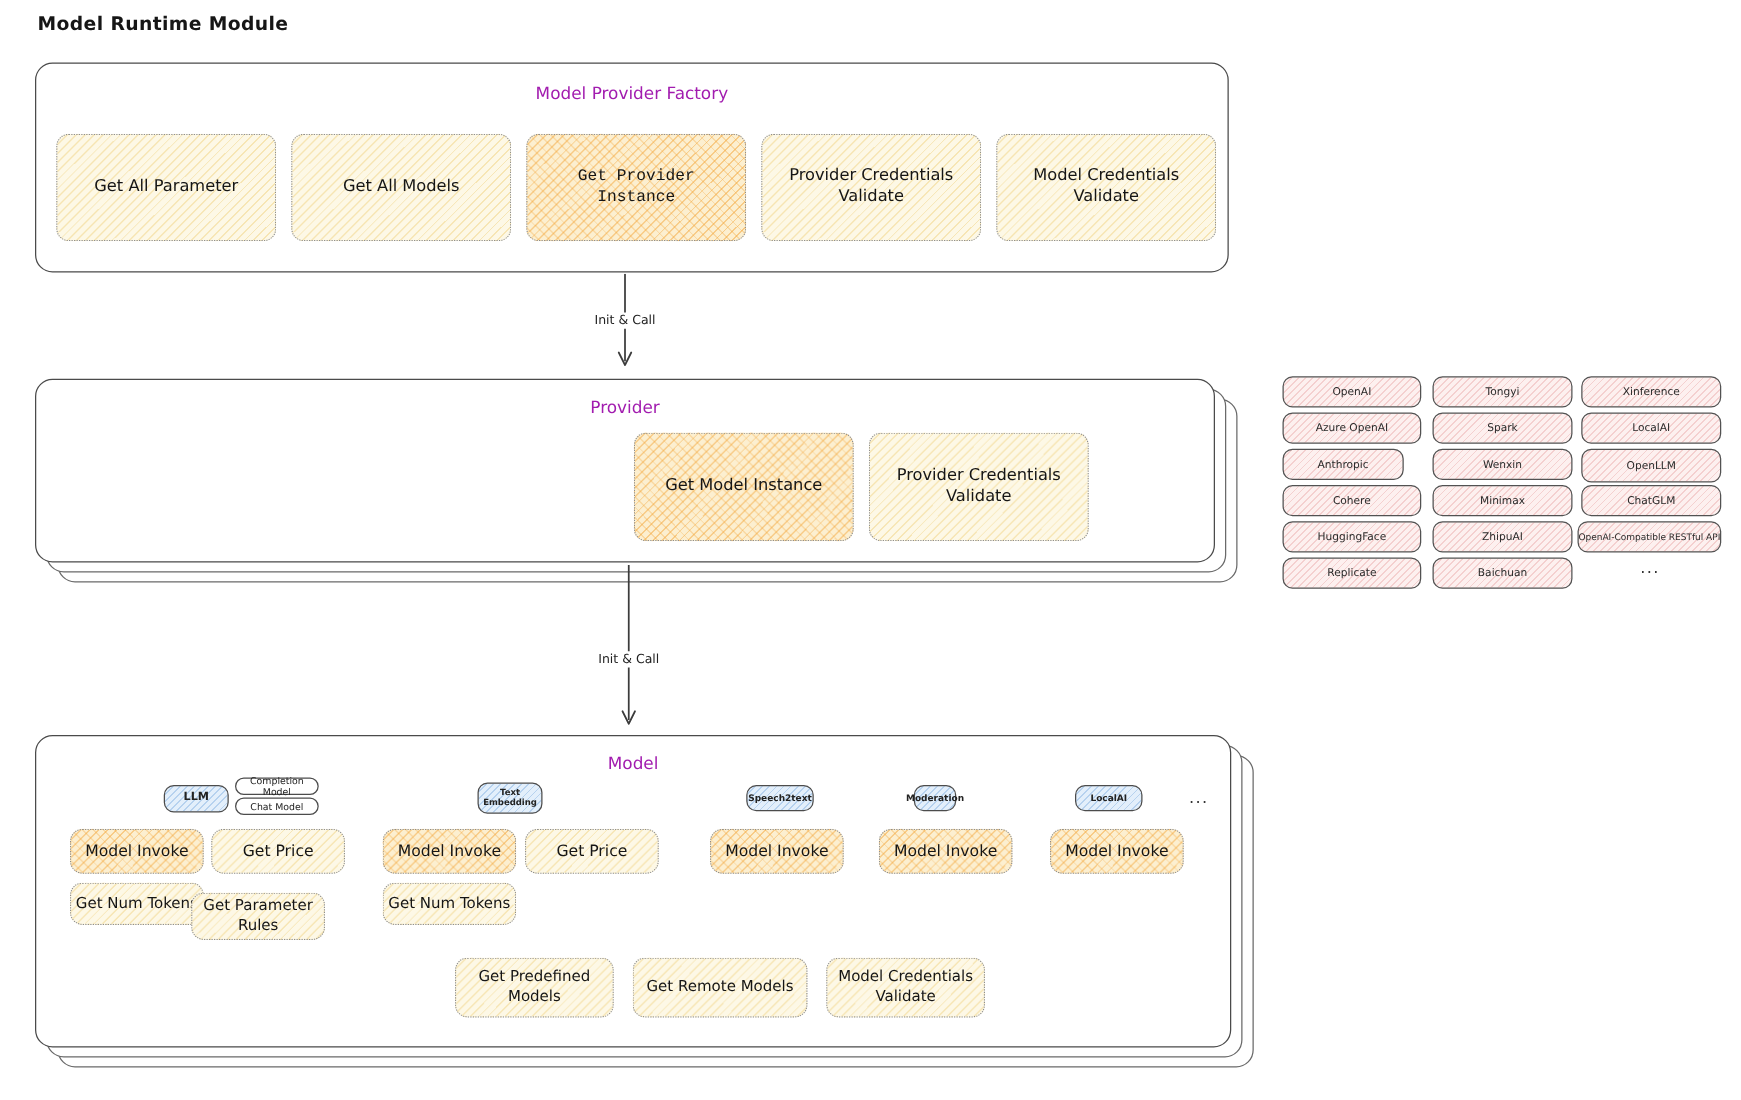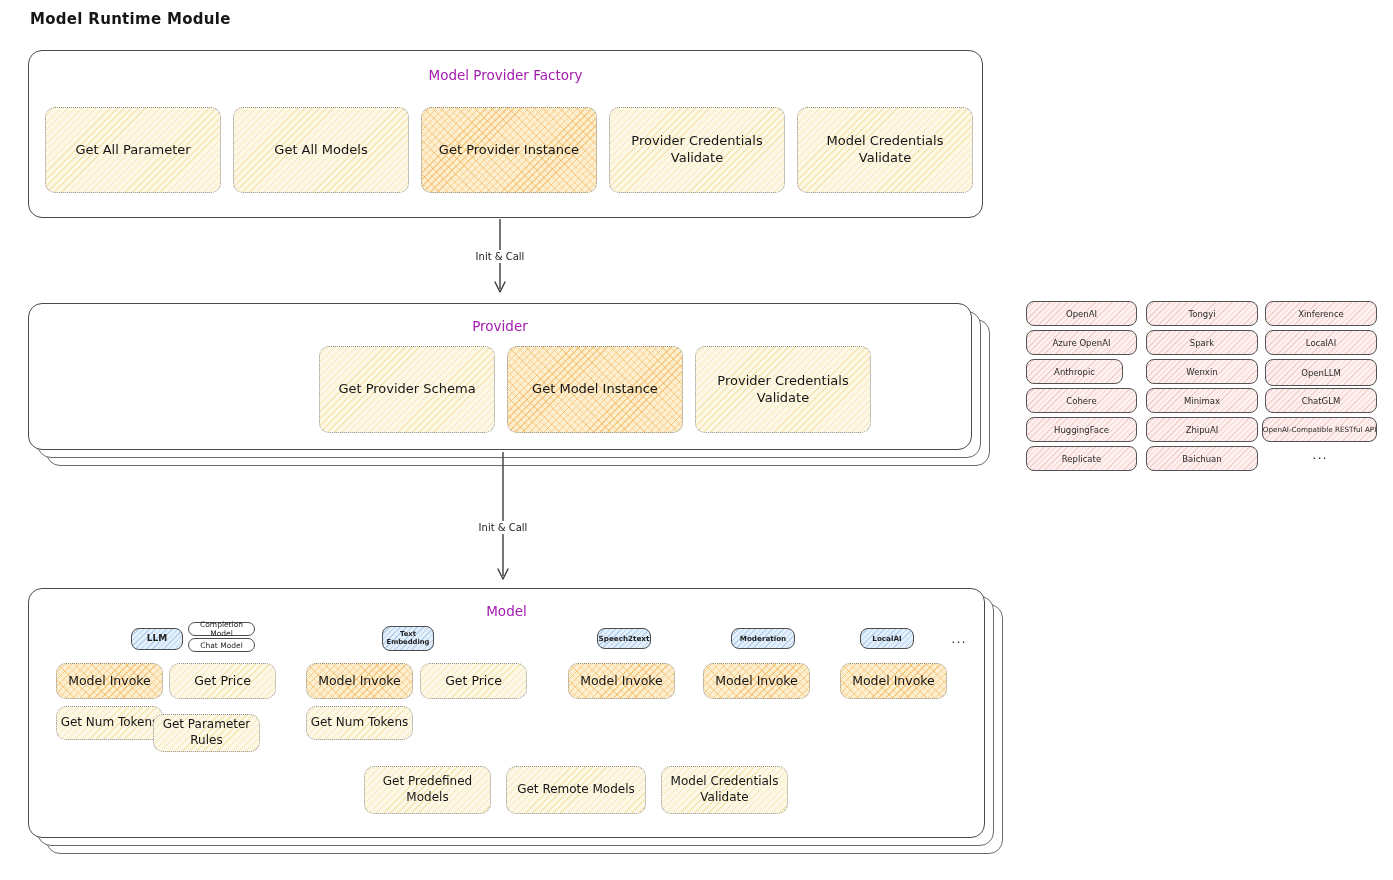--- a/index.html
+++ b/index.html
@@ -72,36 +72,35 @@
 <body>
 
 <div class="canvas">
 
   <div class="page-title">Model Runtime Module</div>
 
   <div class="frame" style="left:28px;top:50px;width:955px;height:168px;">
     <div class="section-title" style="top:16px;">Model Provider Factory</div>
     <div class="node hatch-yellow" style="left:16px;top:56px;width:176px;height:86px;">Get All Parameter</div>
     <div class="node hatch-yellow" style="left:204px;top:56px;width:176px;height:86px;">Get All Models</div>
-    <div class="node hatch-orange" style="left:392px;top:56px;width:176px;height:86px;">Get Provider Instance</div>
+    <div class="node hatch-orange" style="left:392px;top:56px;width:176px;height:86px;font-family:Liberation Mono, monospace;">Get Provider Instance</div>
     <div class="node hatch-yellow" style="left:580px;top:56px;width:176px;height:86px;">Provider Credentials Validate</div>
     <div class="node hatch-yellow" style="left:768px;top:56px;width:176px;height:86px;">Model Credentials Validate</div>
   </div>
 
   <svg class="arrow" style="left:492px;top:219px;" width="16" height="78">
     <line x1="8" y1="0" x2="8" y2="70" stroke="#3c3c3c" stroke-width="1.4"></line>
     <path d="M3,63 L8,73 L13,63" fill="none" stroke="#3c3c3c" stroke-width="1.4" stroke-linecap="round" stroke-linejoin="round"></path>
   </svg>
   <div class="arrow-label" style="left:500px;top:250px;">Init &amp; Call</div>
 
   <div class="stack" style="left:46px;top:319px;width:944px;height:147px;"></div>
   <div class="stack" style="left:37px;top:311px;width:944px;height:147px;"></div>
   <div class="frame" style="left:28px;top:303px;width:944px;height:147px;">
     <div class="section-title" style="top:14px;">Provider</div>
-    <div class="node hatch-yellow" style="left:290px;top:42px;width:176px;height:87px;">Get Provider Schema</div>
     <div class="node hatch-orange" style="left:478px;top:42px;width:176px;height:87px;">Get Model Instance</div>
     <div class="node hatch-yellow" style="left:666px;top:42px;width:176px;height:87px;">Provider Credentials Validate</div>
   </div>
 
   <div class="pill" style="left:1026px;top:301px;width:111px;height:25px;">OpenAI</div>
   <div class="pill" style="left:1026px;top:330px;width:111px;height:25px;">Azure OpenAI</div>
   <div class="pill" style="left:1026px;top:359px;width:97px;height:25px;">Anthropic</div>
   <div class="pill" style="left:1026px;top:388px;width:111px;height:25px;">Cohere</div>
   <div class="pill" style="left:1026px;top:417px;width:111px;height:25px;">HuggingFace</div>
   <div class="pill" style="left:1026px;top:446px;width:111px;height:25px;">Replicate</div>
@@ -129,21 +128,21 @@
   <div class="stack" style="left:46px;top:604px;width:957px;height:250px;"></div>
   <div class="stack" style="left:37px;top:596px;width:957px;height:250px;"></div>
   <div class="frame" style="left:28px;top:588px;width:957px;height:250px;">
     <div class="section-title" style="top:14px;">Model</div>
 
     <div class="tag-blue" style="left:102px;top:39px;width:52px;height:22px;">LLM</div>
     <div class="tag-white" style="left:159px;top:33px;width:67px;height:14px;">Completion Model</div>
     <div class="tag-white" style="left:159px;top:49px;width:67px;height:14px;">Chat Model</div>
     <div class="tag-blue" style="left:353px;top:37px;width:52px;height:25px;font-size:6.8px;padding:0 6px;">Text Embedding</div>
     <div class="tag-blue" style="left:568px;top:39px;width:54px;height:21px;font-size:7.2px;">Speech2text</div>
-    <div class="tag-blue" style="left:702px;top:39px;width:64px;height:21px;font-size:7.2px;">Moderation</div>
+    <div class="tag-blue" style="left:702px;top:39px;width:34px;height:21px;font-size:7.2px;">Moderation</div>
     <div class="tag-blue" style="left:831px;top:39px;width:54px;height:21px;font-size:7.2px;">LocalAI</div>
     <div class="ellipsis" style="left:915px;top:42px;width:30px;">...</div>
 
     <div class="node hatch-orange" style="left:27px;top:74px;width:107px;height:36px;font-size:12.5px;">Model Invoke</div>
     <div class="node hatch-yellow" style="left:140px;top:74px;width:107px;height:36px;font-size:12.5px;">Get Price</div>
     <div class="node hatch-orange" style="left:277px;top:74px;width:107px;height:36px;font-size:12.5px;">Model Invoke</div>
     <div class="node hatch-yellow" style="left:391px;top:74px;width:107px;height:36px;font-size:12.5px;">Get Price</div>
     <div class="node hatch-orange" style="left:539px;top:74px;width:107px;height:36px;font-size:12.5px;">Model Invoke</div>
     <div class="node hatch-orange" style="left:674px;top:74px;width:107px;height:36px;font-size:12.5px;">Model Invoke</div>
     <div class="node hatch-orange" style="left:811px;top:74px;width:107px;height:36px;font-size:12.5px;">Model Invoke</div>

